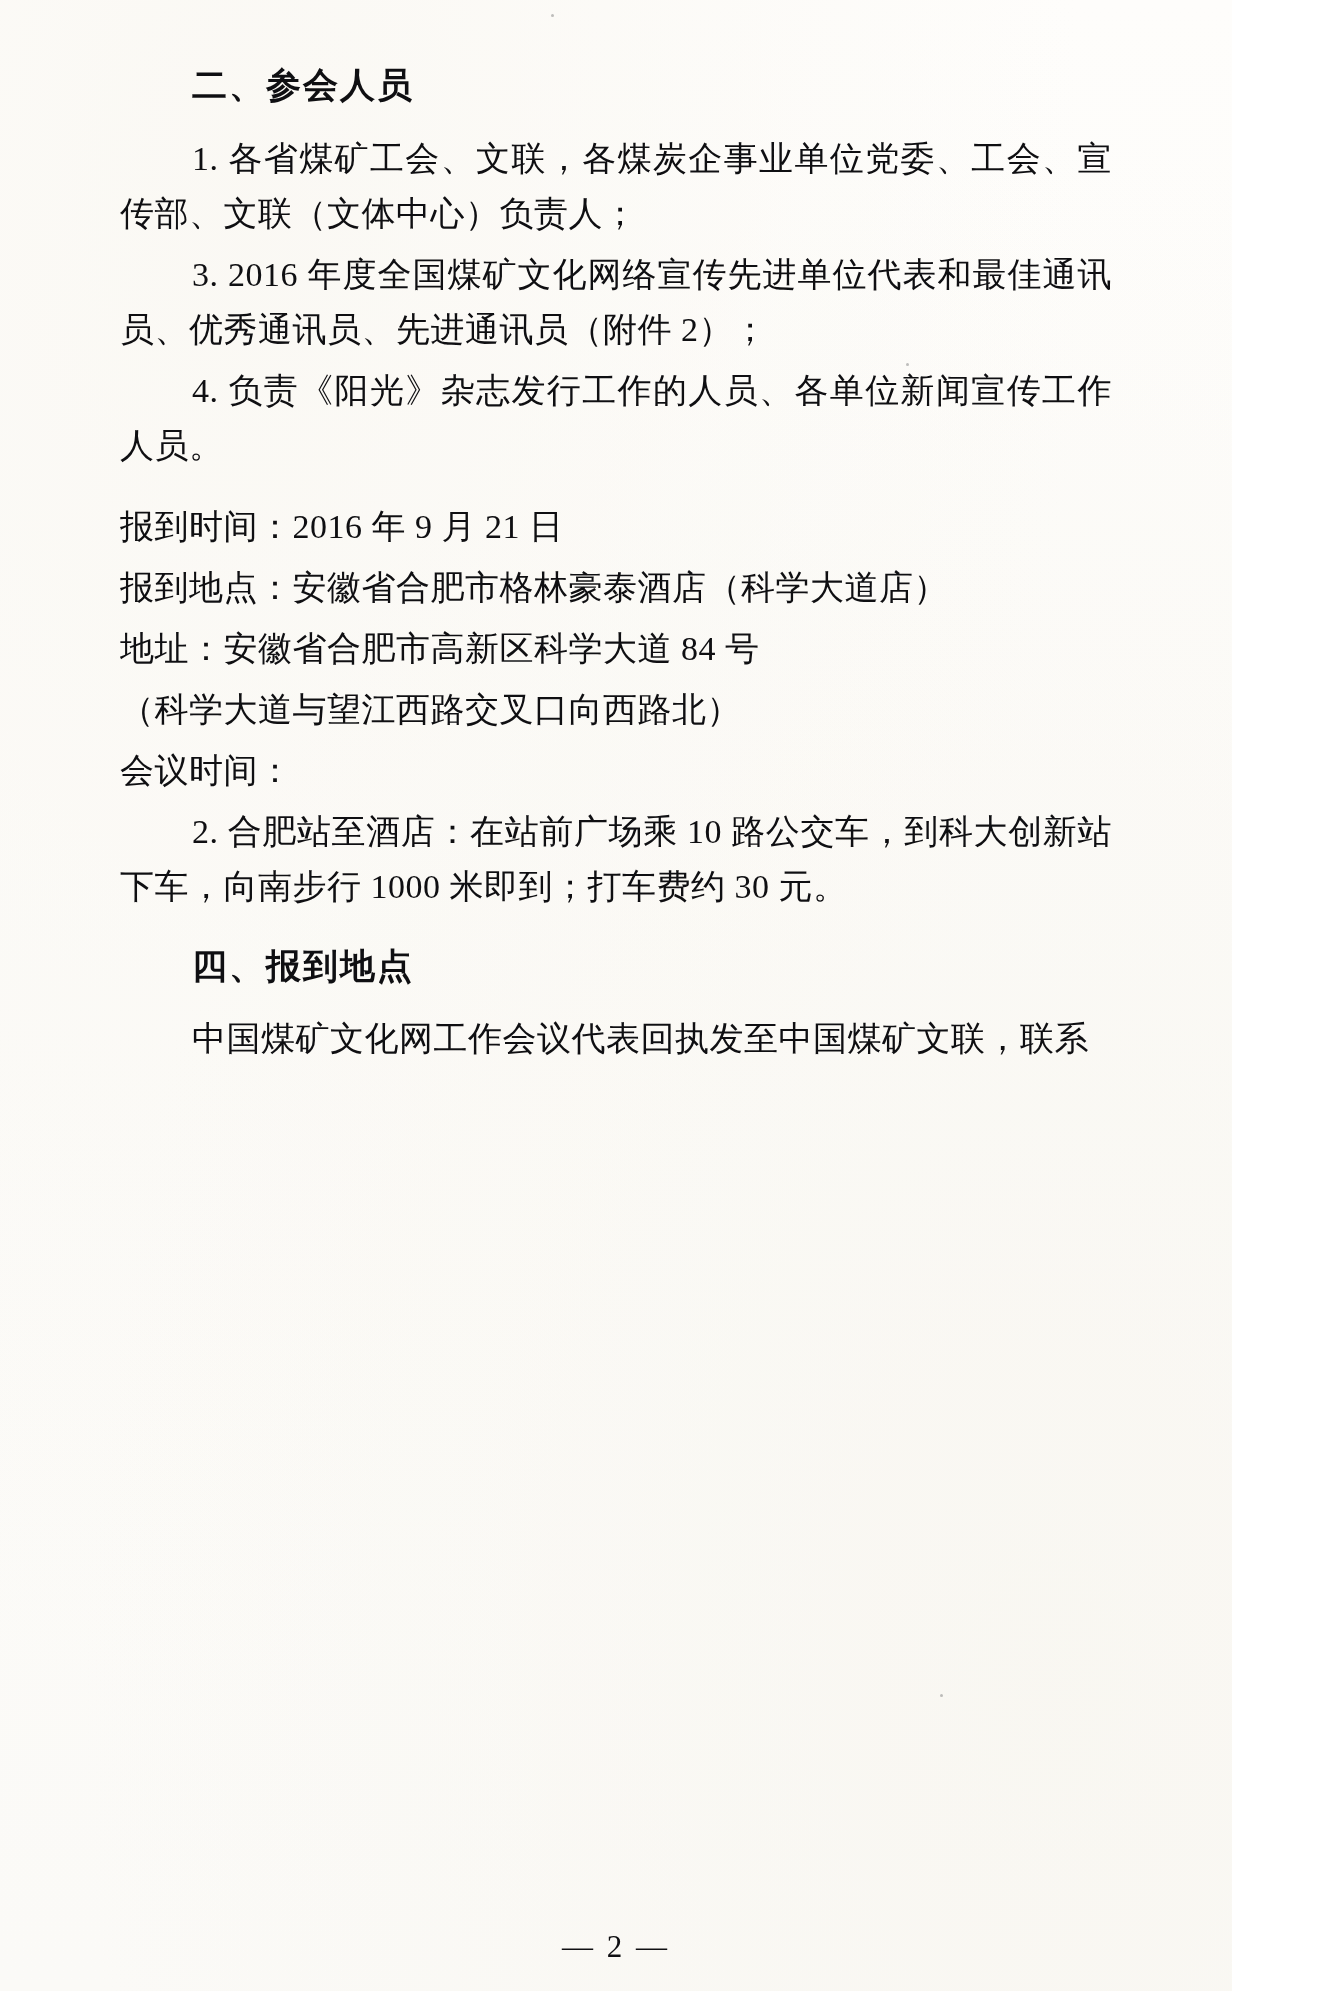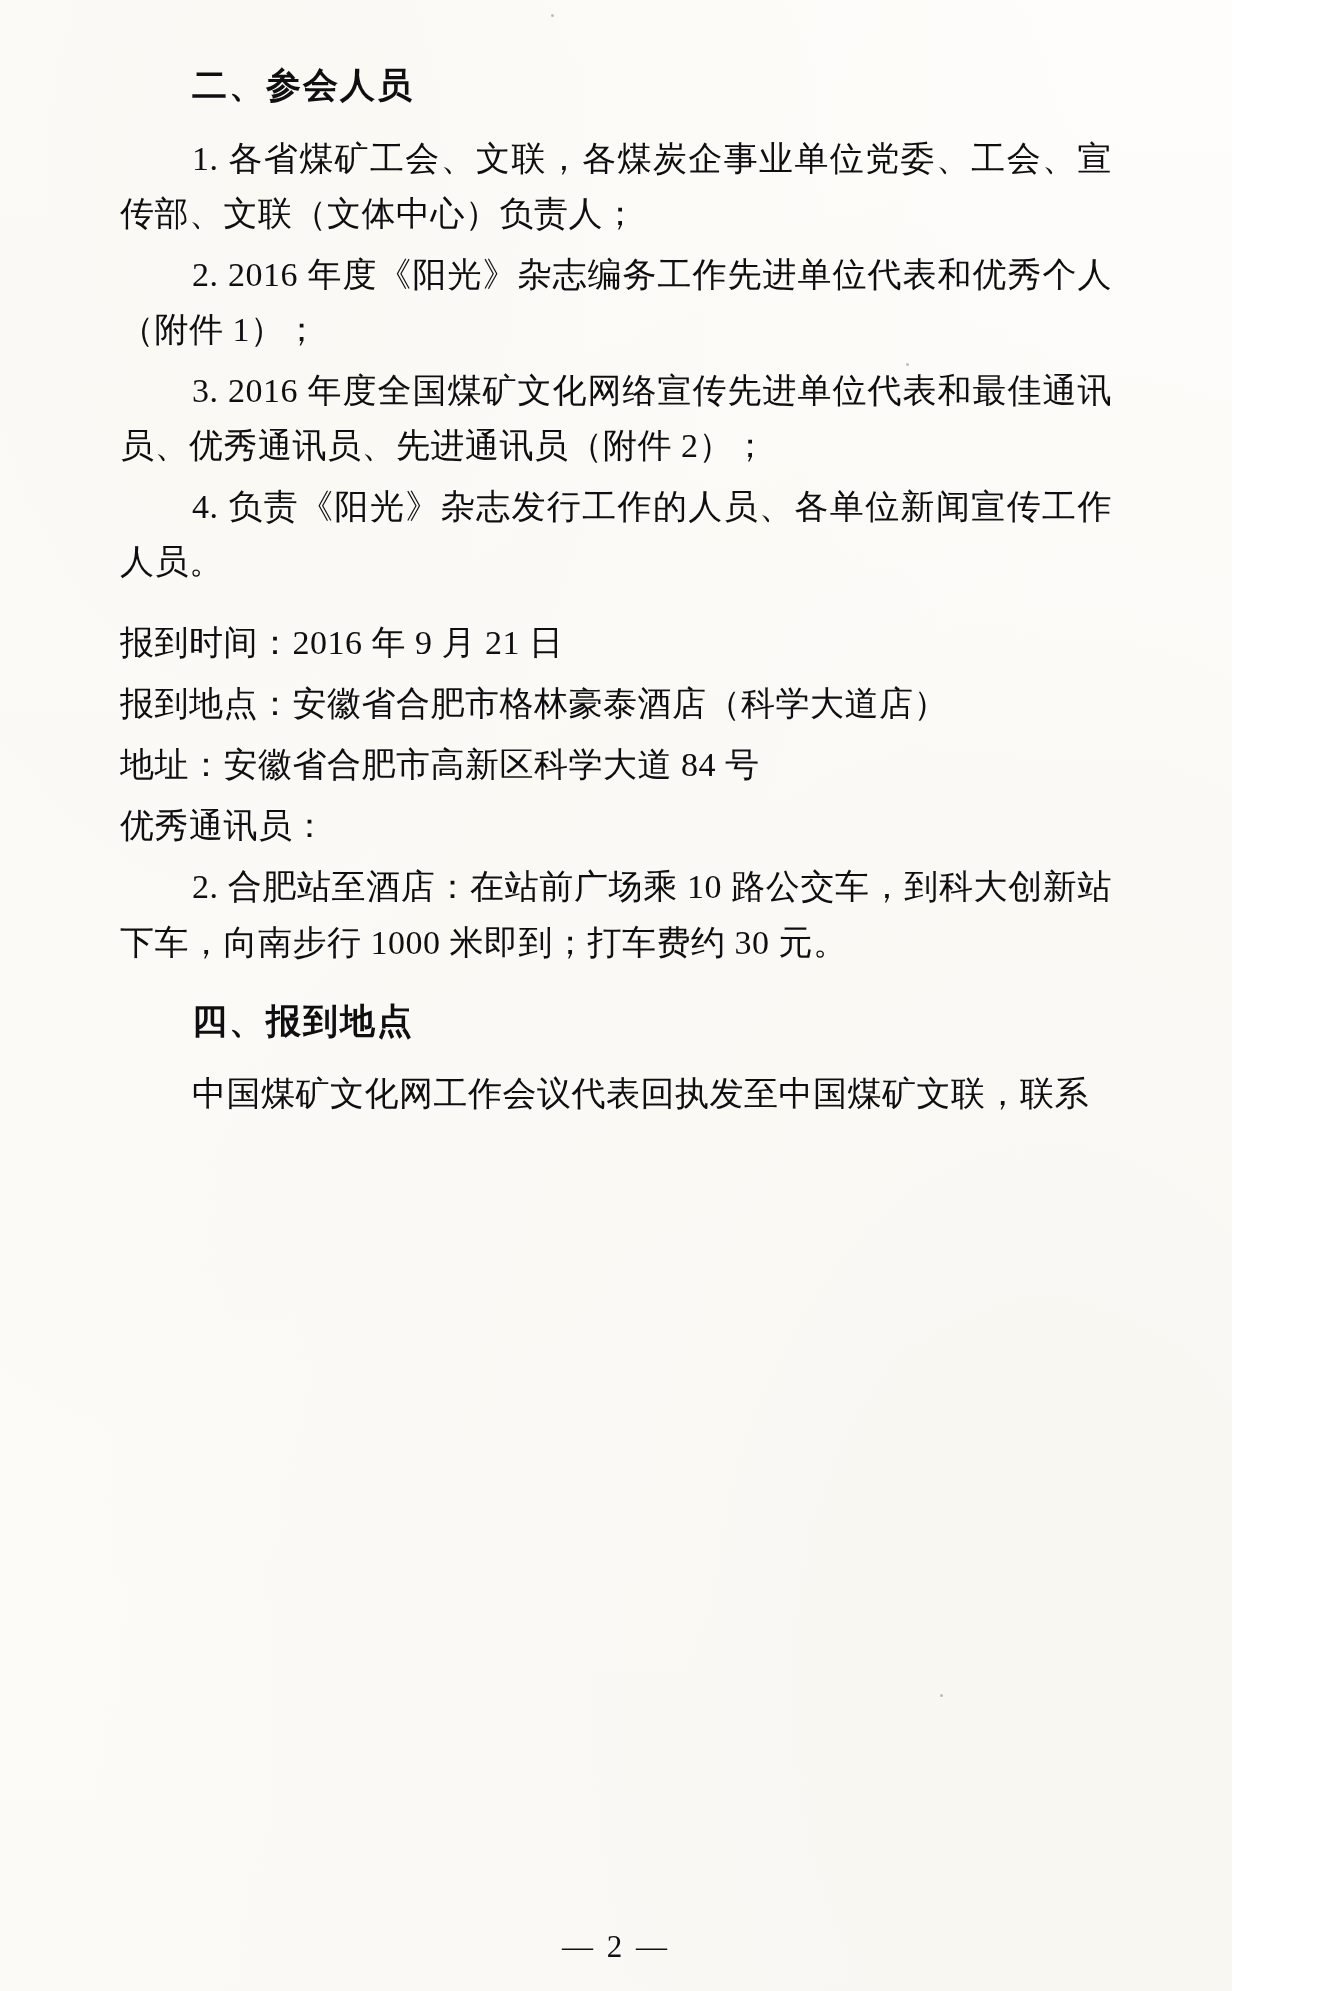--- a/index.html
+++ b/index.html
@@ -90,31 +90,31 @@
 
   <div class="spk" style="left:551px; top:14px;"></div>
   <div class="spk" style="left:906px; top:363px;"></div>
   <div class="spk" style="left:940px; top:1694px;"></div>
 
   <div class="content">
 
     <h2 class="section">二、参会人员</h2>
 
     <p class="para">1. 各省煤矿工会、文联，各煤炭企事业单位党委、工会、宣传部、文联（文体中心）负责人；</p>
-    <p class="para">2. 2016 年度《阳光》杂志编务工作先进单位代表和优秀个人（附件 1）；</p>
     <p class="para">3. 2016 年度全国煤矿文化网络宣传先进单位代表和最佳通讯员、优秀通讯员、先进通讯员（附件 2）；</p>
     <p class="para">4. 负责《阳光》杂志发行工作的人员、各单位新闻宣传工作人员。</p>
 
     <div class="block-gap"></div>
 
 
     <p class="para flush">报到时间：2016 年 9 月 21 日</p>
     <p class="para flush">报到地点：安徽省合肥市格林豪泰酒店（科学大道店）</p>
     <p class="para flush">地址：安徽省合肥市高新区科学大道 84 号</p>
-    <p class="para flush">优秀通讯员：</p>
+    <p class="para flush">（科学大道与望江西路交叉口向西路北）</p>
+    <p class="para flush">会议时间：</p>
 
     <p class="para">2. 合肥站至酒店：在站前广场乘 10 路公交车，到科大创新站下车，向南步行 1000 米即到；打车费约 30 元。</p>
 
     <div class="block-gap"></div>
 
     <h2 class="section">四、报到地点</h2>
 
     <p class="para">中国煤矿文化网工作会议代表回执发至中国煤矿文联，联系</p>
 
   </div>

